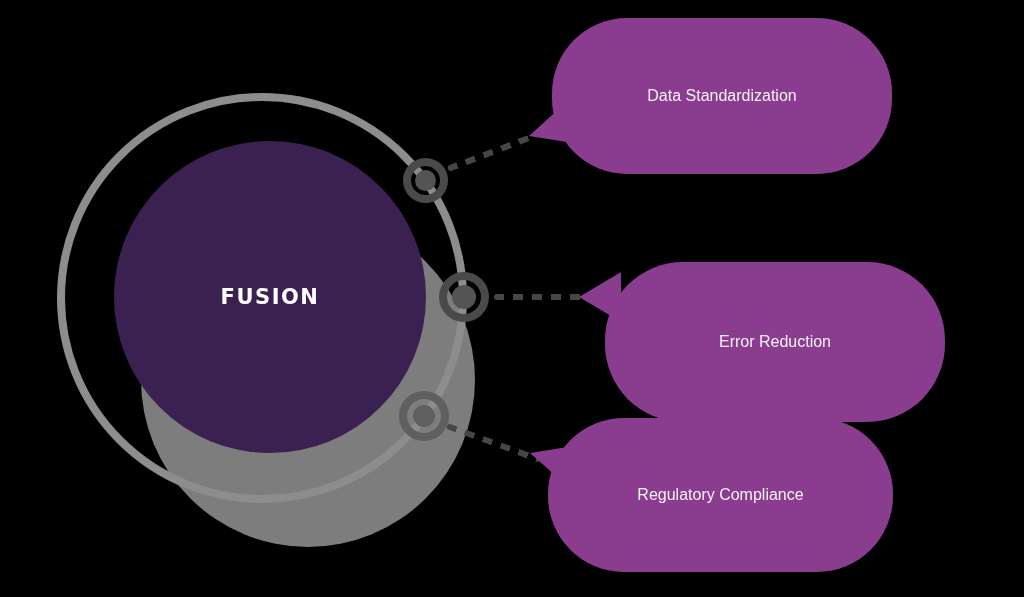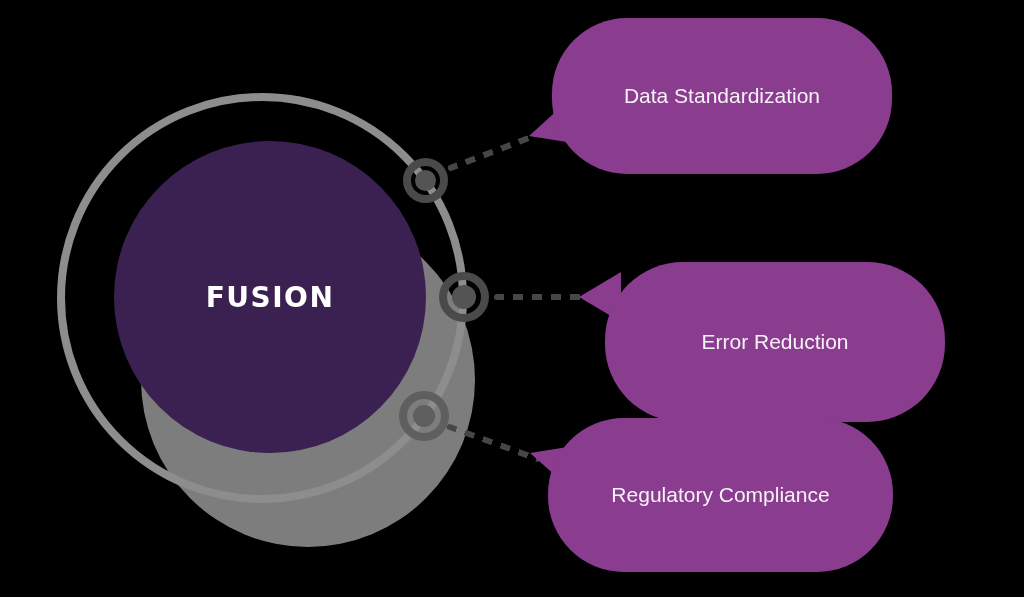--- a/index.html
+++ b/index.html
@@ -19,21 +19,21 @@
     left:57px;top:93px;width:410px;height:410px;border-radius:50%;
     box-sizing:border-box;border:8px solid var(--orbit-ring,#8d8d8d);
   }
   
   .center-circle{
     left:114px;top:141px;width:312px;height:312px;border-radius:50%;
     background:var(--center-circle,#3b2151);
     display:flex;align-items:center;justify-content:center;
   }
   .center-label{
-    color:#fff;font-weight:bold;font-size:28px;letter-spacing:1.5px;
+    color:#fff;font-weight:bold;font-size:21px;letter-spacing:1.5px;
     font-family:"DejaVu Sans","Liberation Sans",sans-serif;
     text-align:center;
   }
   
   .node{
     border-radius:50%;box-sizing:border-box;
     border:8px solid var(--node,#4a4a4a);
     display:flex;align-items:center;justify-content:center;
   }
   .node .dot{
@@ -50,21 +50,21 @@
     height:6px;border-radius:3px;transform-origin:left center;
     background:repeating-linear-gradient(90deg,var(--connector,#464646) 0 10px,transparent 10px 19px);
   }
   .connector1{left:448px;top:166px;width:104px;transform:rotate(-21deg);}
   .connector2{left:494px;top:294px;width:88px;}
   .connector3{left:447px;top:423px;width:99px;transform:rotate(20deg);}
   
   .bubble{
     background:var(--bubble,#8a3c8f);
     display:flex;align-items:center;justify-content:center;
-    color:var(--text,#f7f2f7);font-size:21px;text-align:center;
+    color:var(--text,#f7f2f7);font-size:16px;text-align:center;
   }
   .bubble1{left:552px;top:18px;width:340px;height:156px;border-radius:75px;}
   .bubble2{left:605px;top:218px;width:340px;height:160px;border-radius:78px;margin-top:44px;}
   .bubble3{left:548px;top:418px;width:345px;height:154px;border-radius:76px;align-items:center;}
   .tail{background:var(--bubble,#8a3c8f);}
   .tail1{left:529px;top:96px;width:44px;height:47px;
     clip-path:polygon(0% 85%,100% 0%,100% 100%);}
   .tail2{left:579px;top:272px;width:42px;height:50px;
     clip-path:polygon(0% 50%,100% 0%,100% 100%);}
   .tail3{left:530px;top:446px;width:44px;height:46px;

